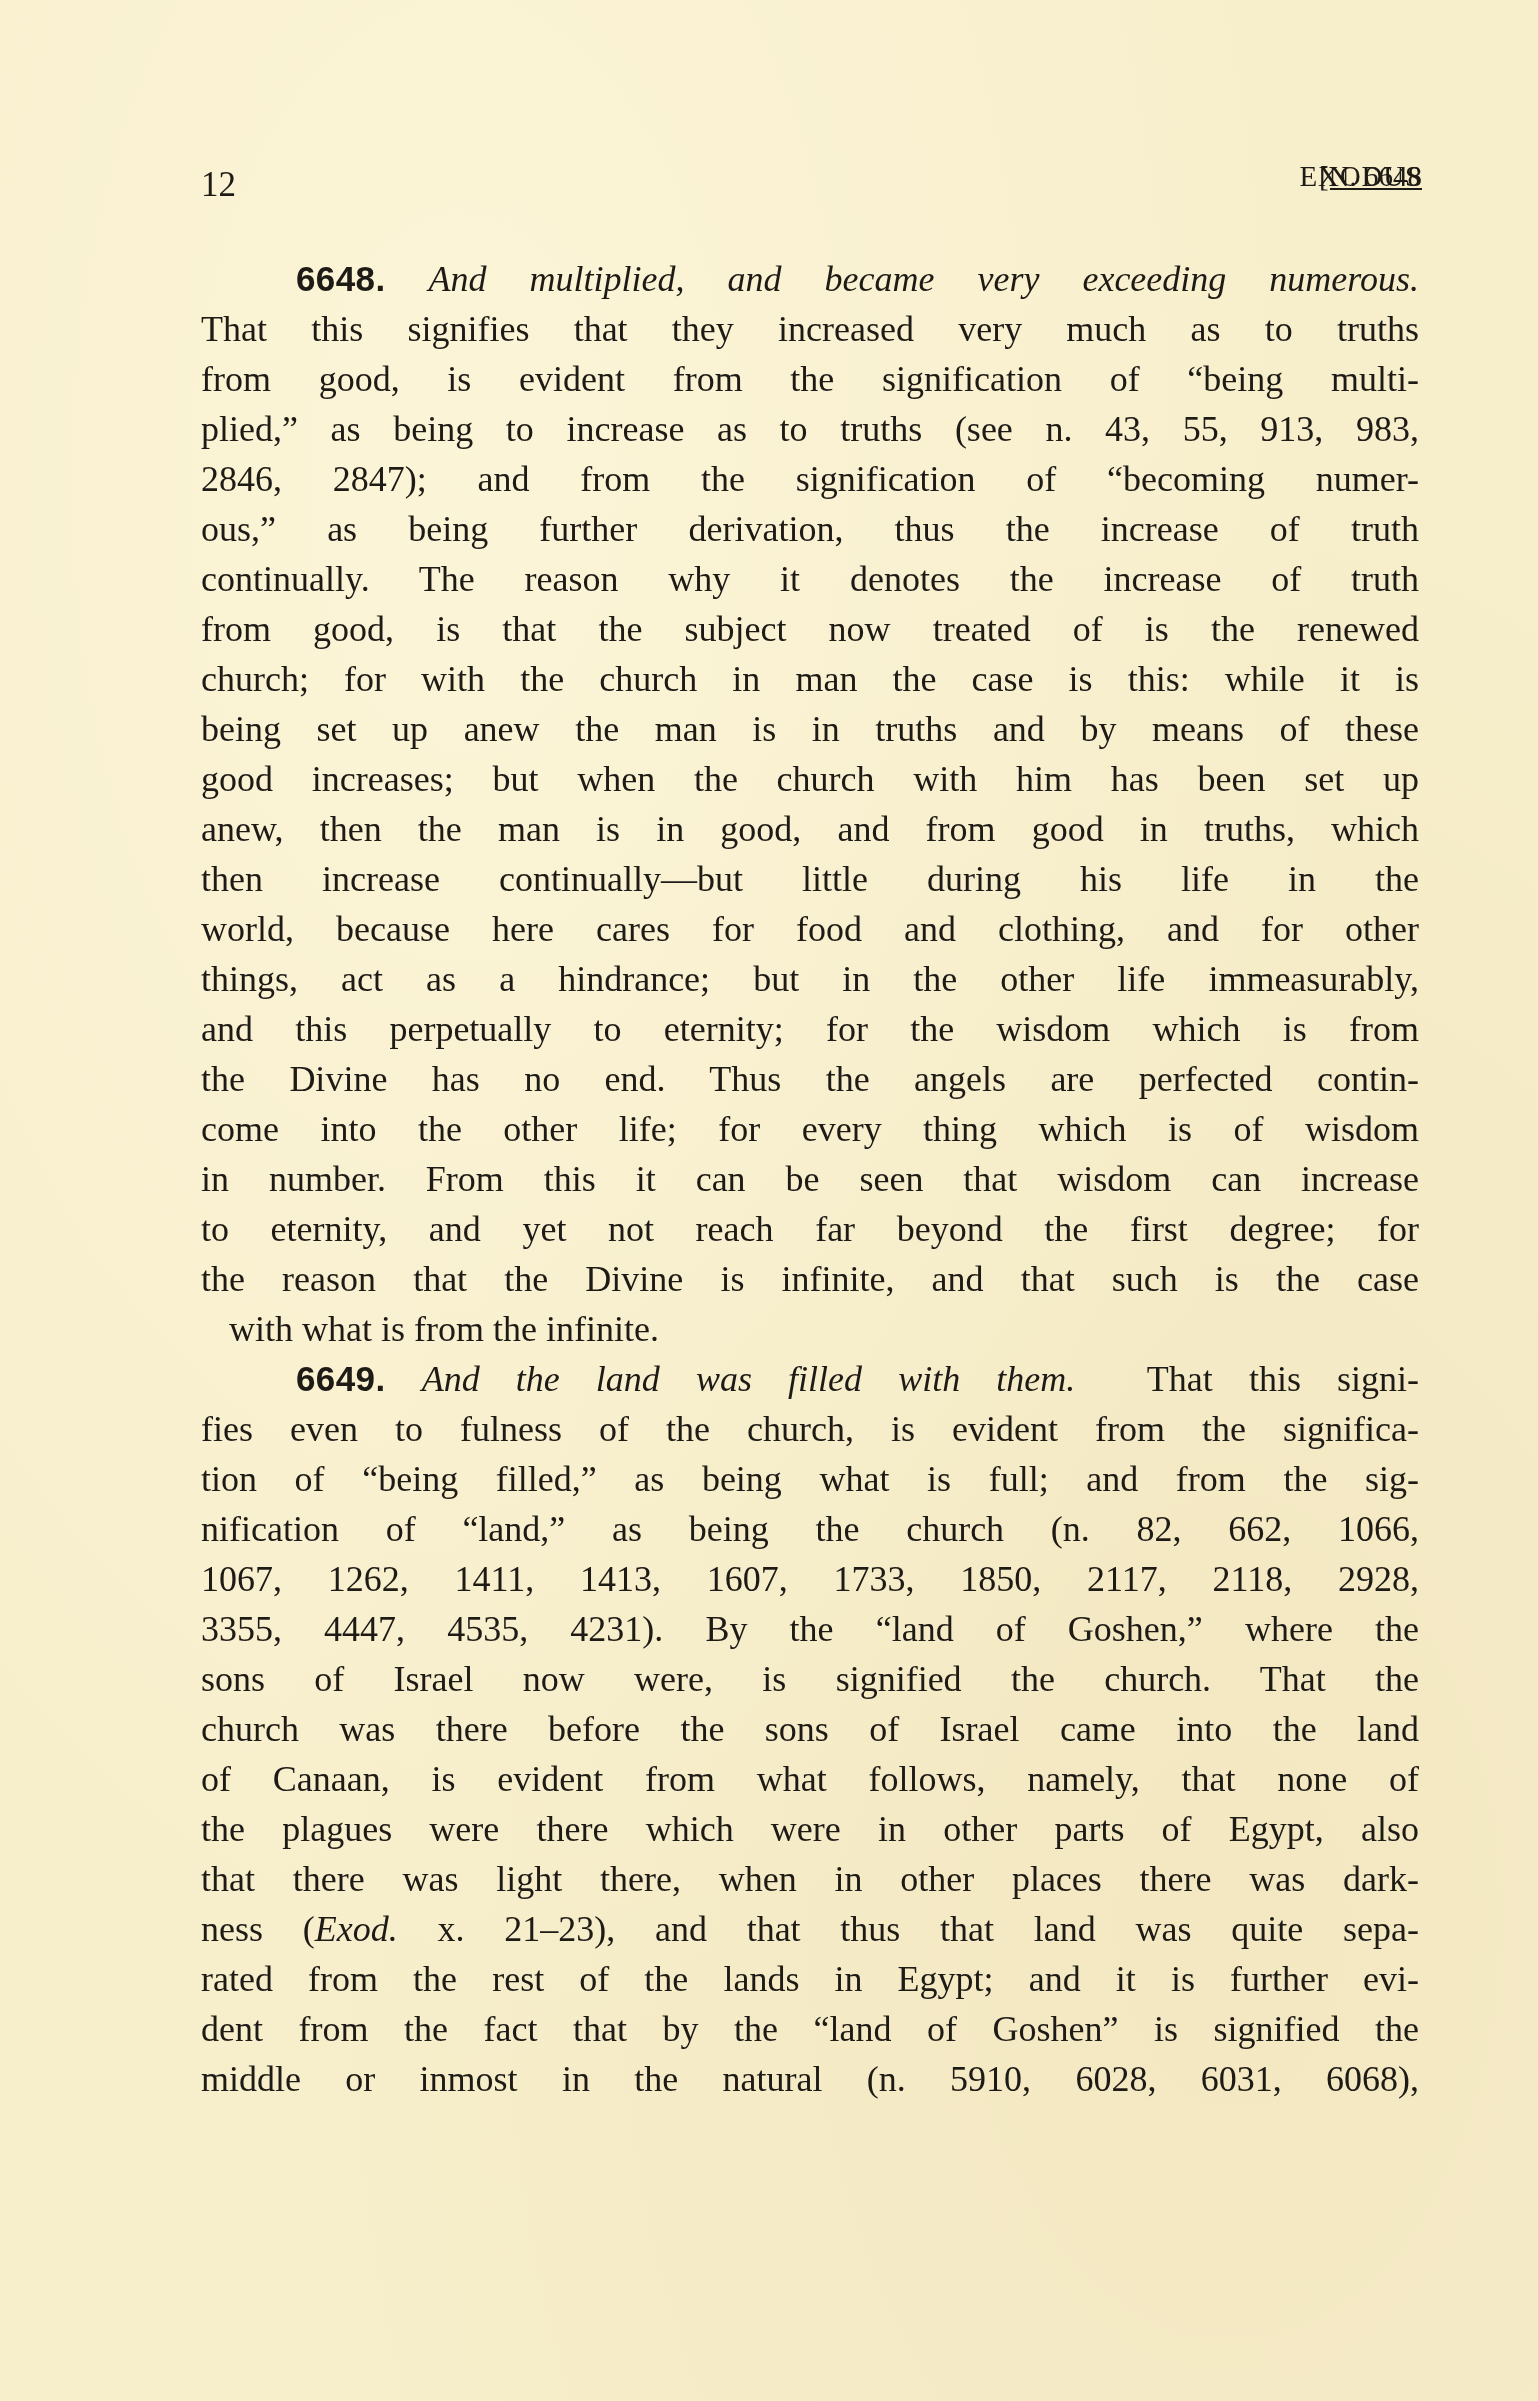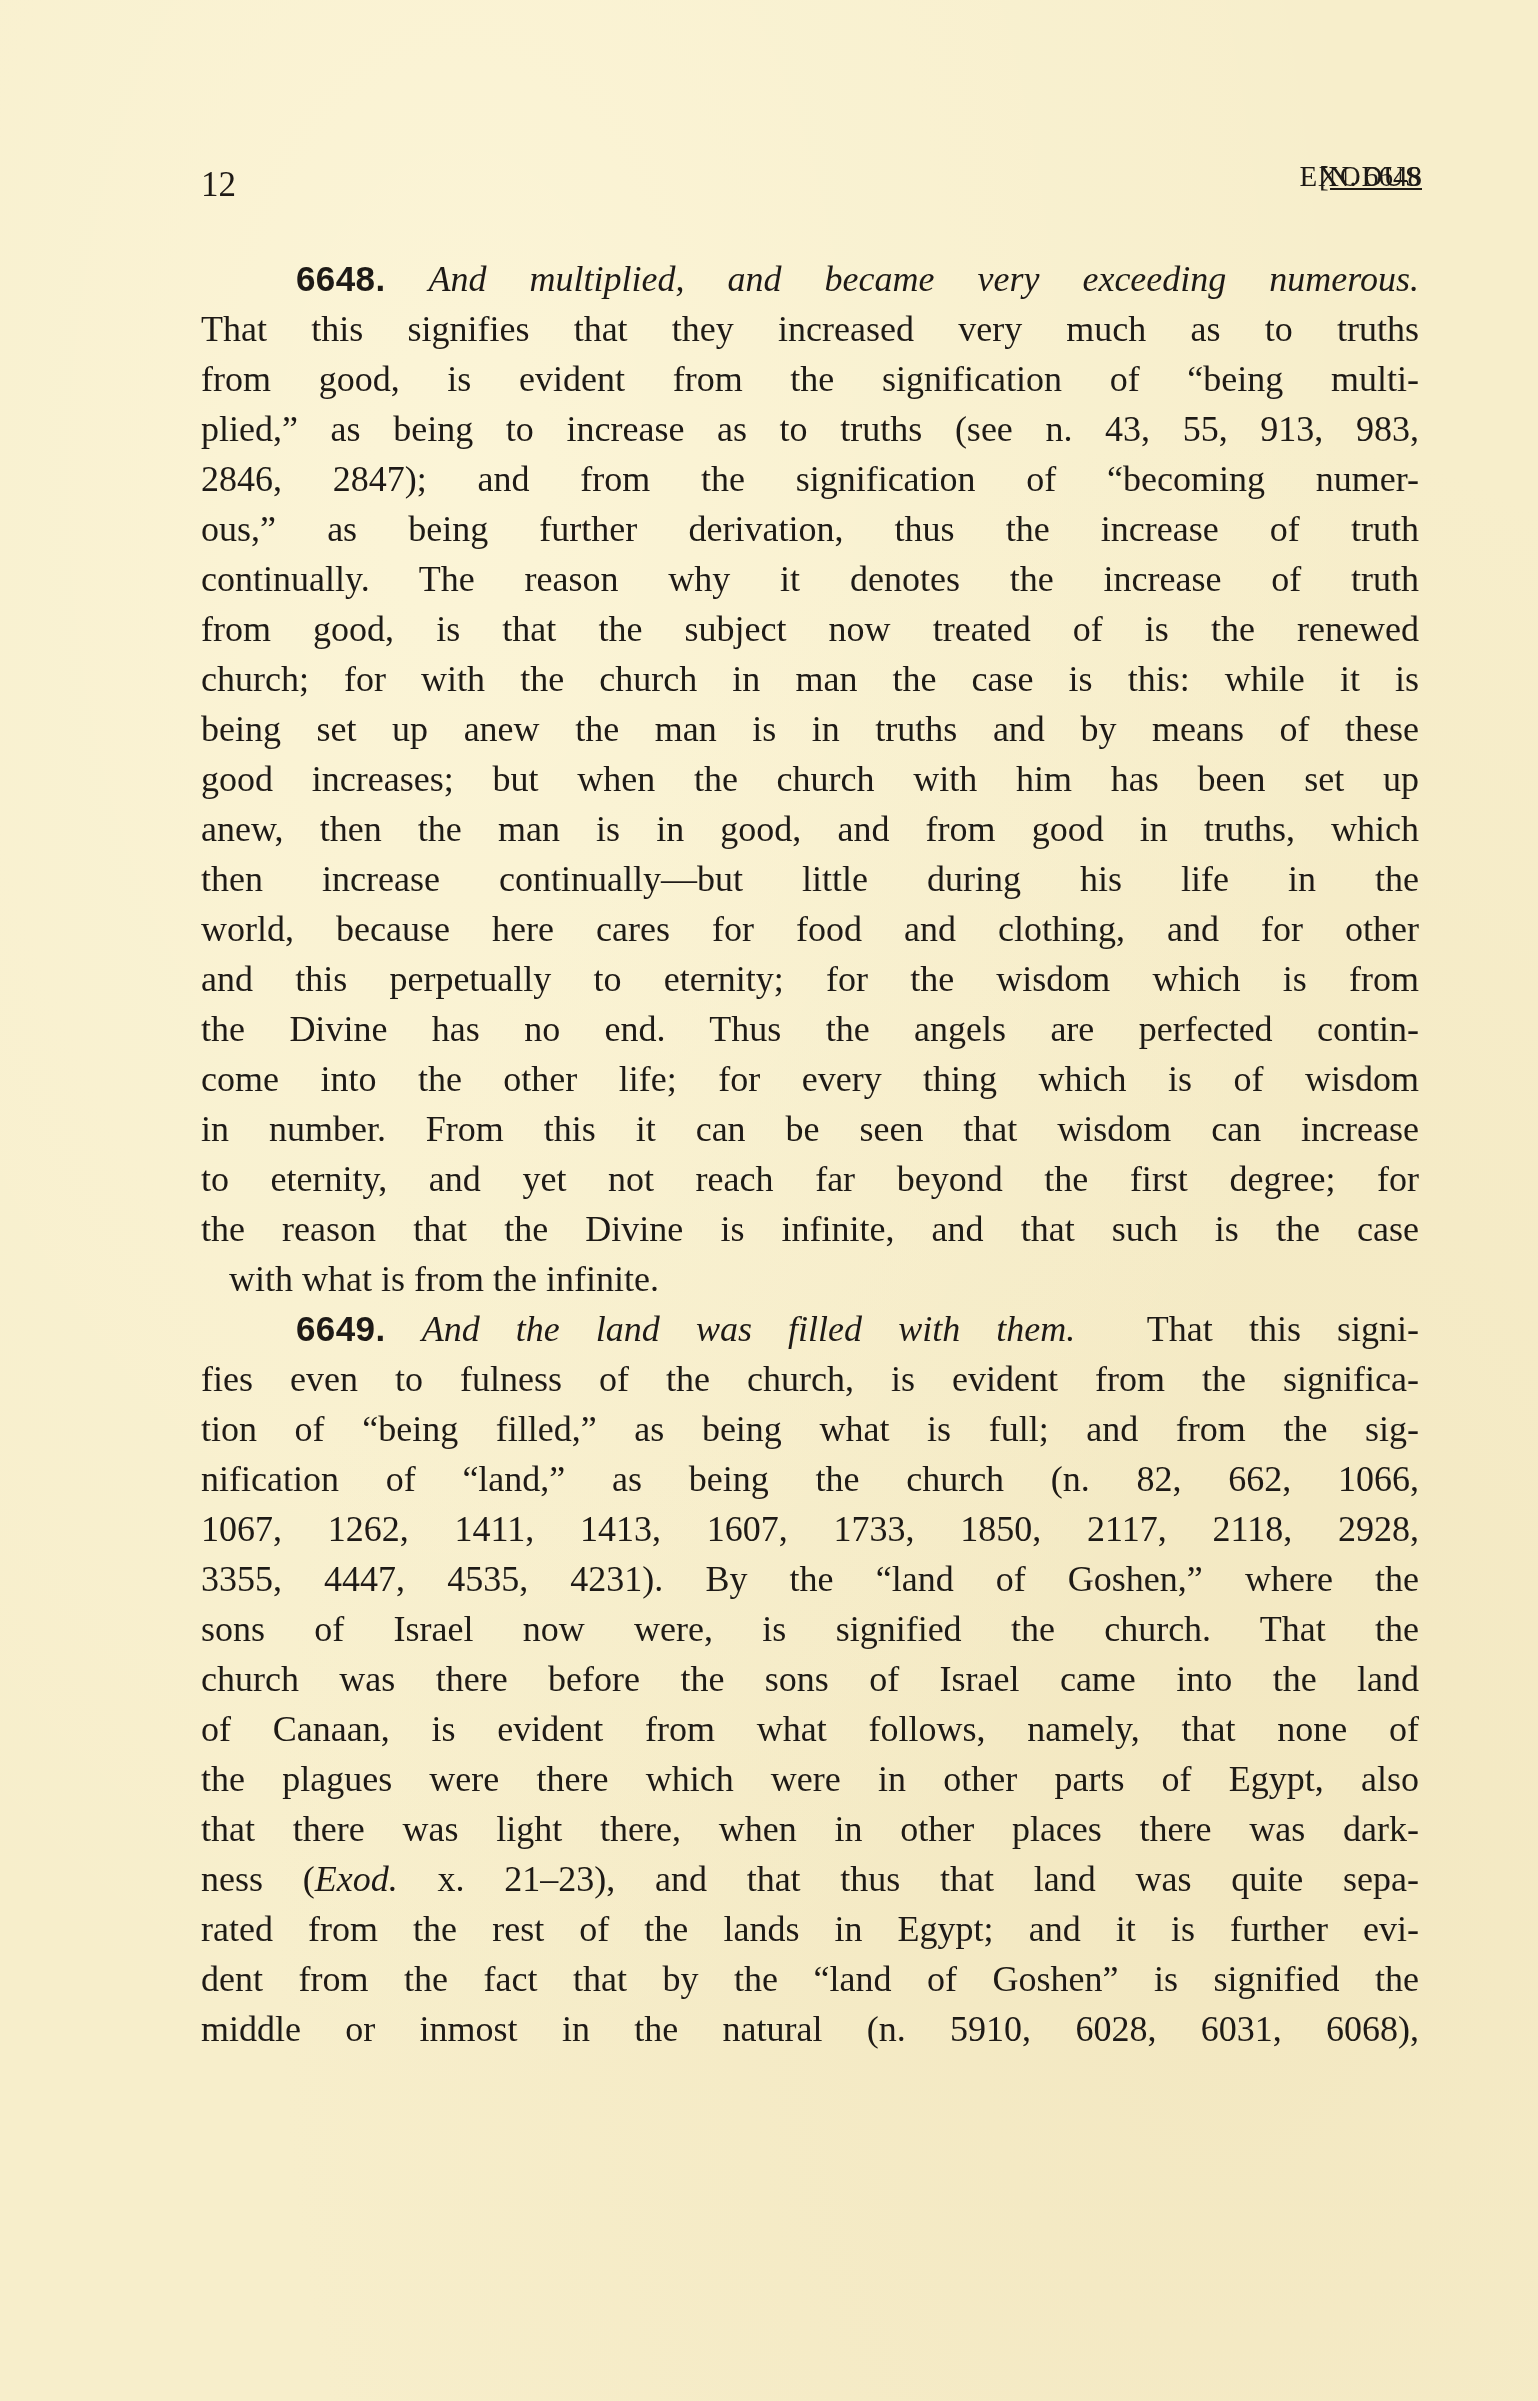--- a/index.html
+++ b/index.html
@@ -112,20 +112,21 @@
       <span class="line">2846, 2847); and from the signification of “becoming numer-</span>
       <span class="line">ous,” as being further derivation, thus the increase of truth</span>
       <span class="line">continually.  The reason why it denotes the increase of truth</span>
       <span class="line">from good, is that the subject now treated of is the renewed</span>
       <span class="line">church; for with the church in man the case is this: while it is</span>
       <span class="line">being set up anew the man is in truths and by means of these</span>
       <span class="line">good increases; but when the church with him has been set up</span>
       <span class="line">anew, then the man is in good, and from good in truths, which</span>
       <span class="line">then increase continually—but little during his life in the</span>
       <span class="line">world, because here cares for food and clothing, and for other</span>
+      <span class="line">things, act as a hindrance; but in the other life immeasurably,</span>
       <span class="line">and this perpetually to eternity; for the wisdom which is from</span>
       <span class="line">the Divine has no end.  Thus the angels are perfected contin-</span>
       <span class="line">come into the other life; for every thing which is of wisdom</span>
       <span class="line">in number.  From this it can be seen that wisdom can increase</span>
       <span class="line">to eternity, and yet not reach far beyond the first degree; for</span>
       <span class="line">the reason that the Divine is infinite, and that such is the case</span>
       <span class="line last">with what is from the infinite.</span>
     </div>
 
     <div>

